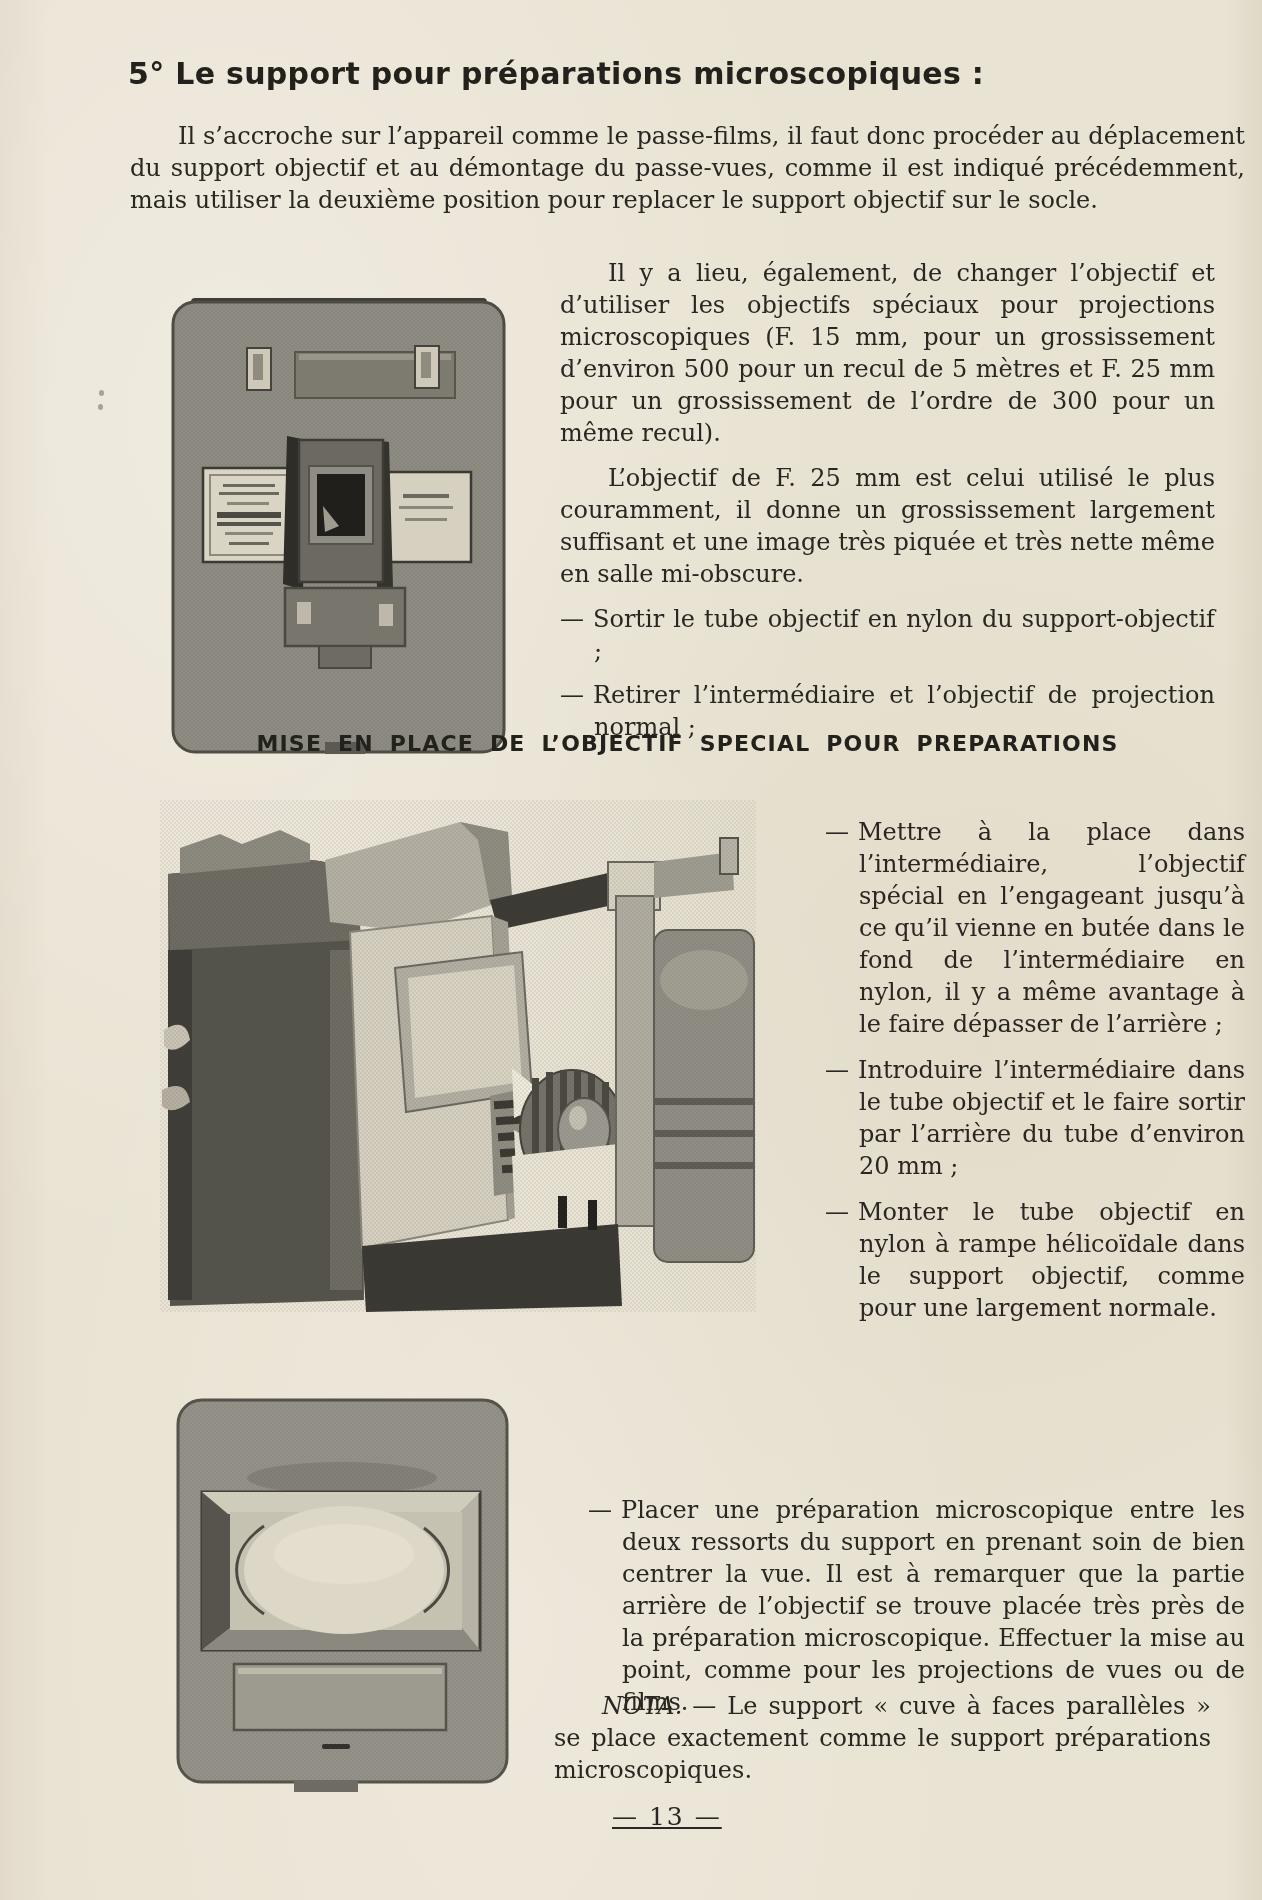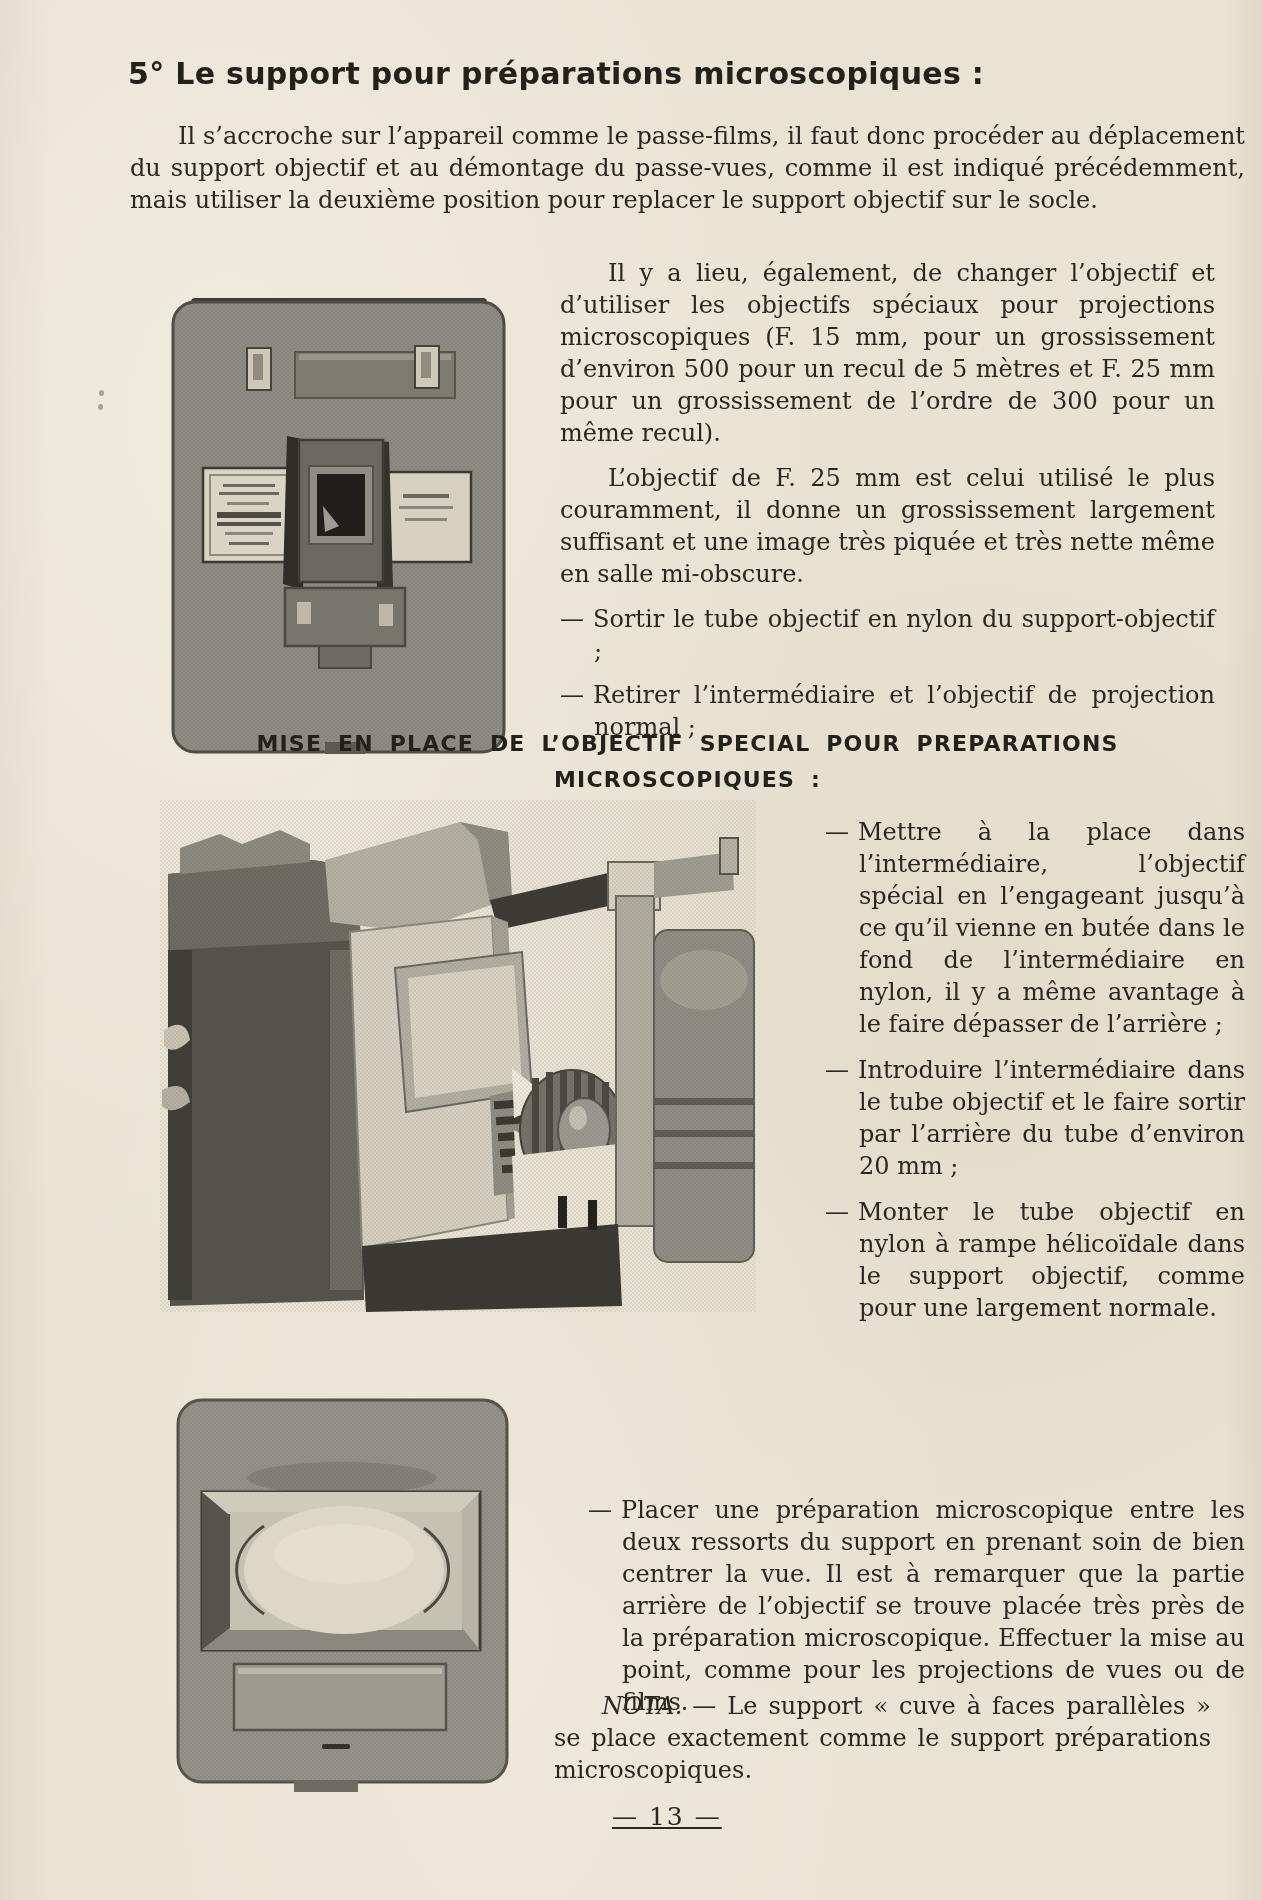--- a/index.html
+++ b/index.html
@@ -118,21 +118,20 @@
     <div class="bullet">
       <span class="dash">—</span><span>Sortir le tube objectif en nylon du support-objectif ;</span>
     </div>
     <div class="bullet">
       <span class="dash">—</span><span>Retirer l’intermédiaire et l’objectif de projection normal ;</span>
     </div>
   </div>
 
   <div class="abs h2" style="left:130px;top:726px;width:1115px;">
     <div>MISE EN PLACE DE L’OBJECTIF SPECIAL POUR PREPARATIONS</div>
-    <div>MICROSCOPIQUES :</div>
   </div>
 
   <div class="abs" style="left:160px;top:800px;width:596px;height:512px;">
     <svg width="596" height="512" viewBox="0 0 596 512">
       <defs>
         <pattern id="ht2" width="4" height="4" patternUnits="userSpaceOnUse">
           <circle cx="1" cy="1" r="0.8" fill="#3d3b35" opacity="0.20"></circle>
           <circle cx="3" cy="3" r="0.8" fill="#3d3b35" opacity="0.20"></circle>
         </pattern>
       </defs>

